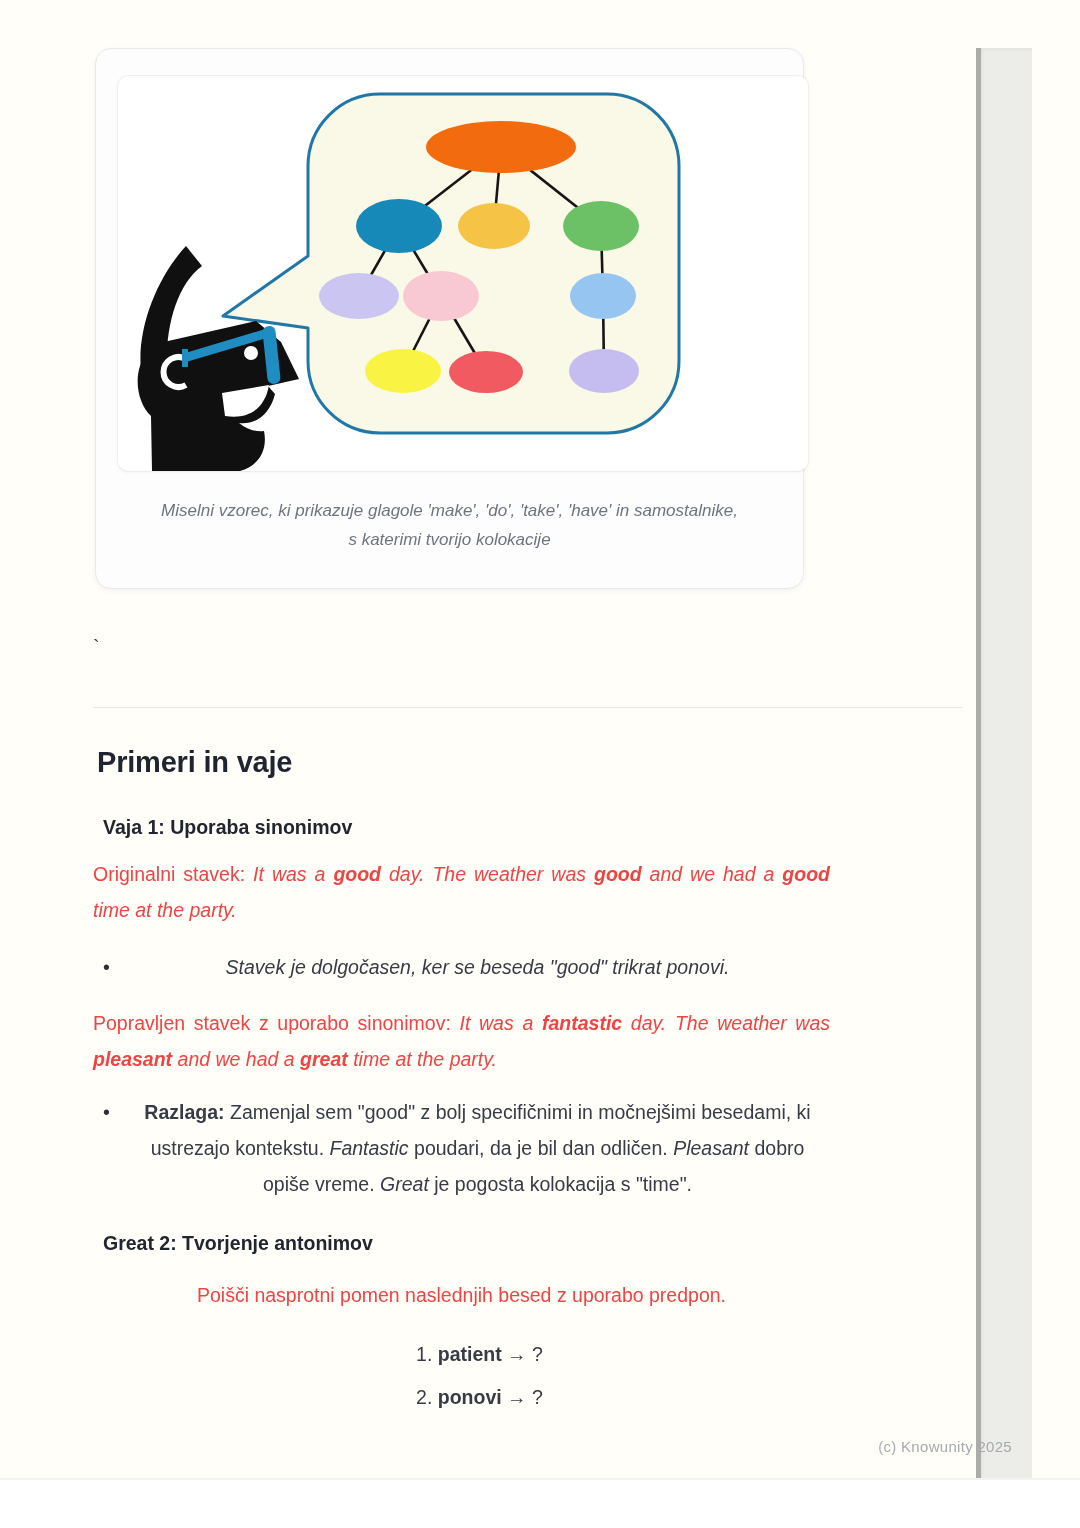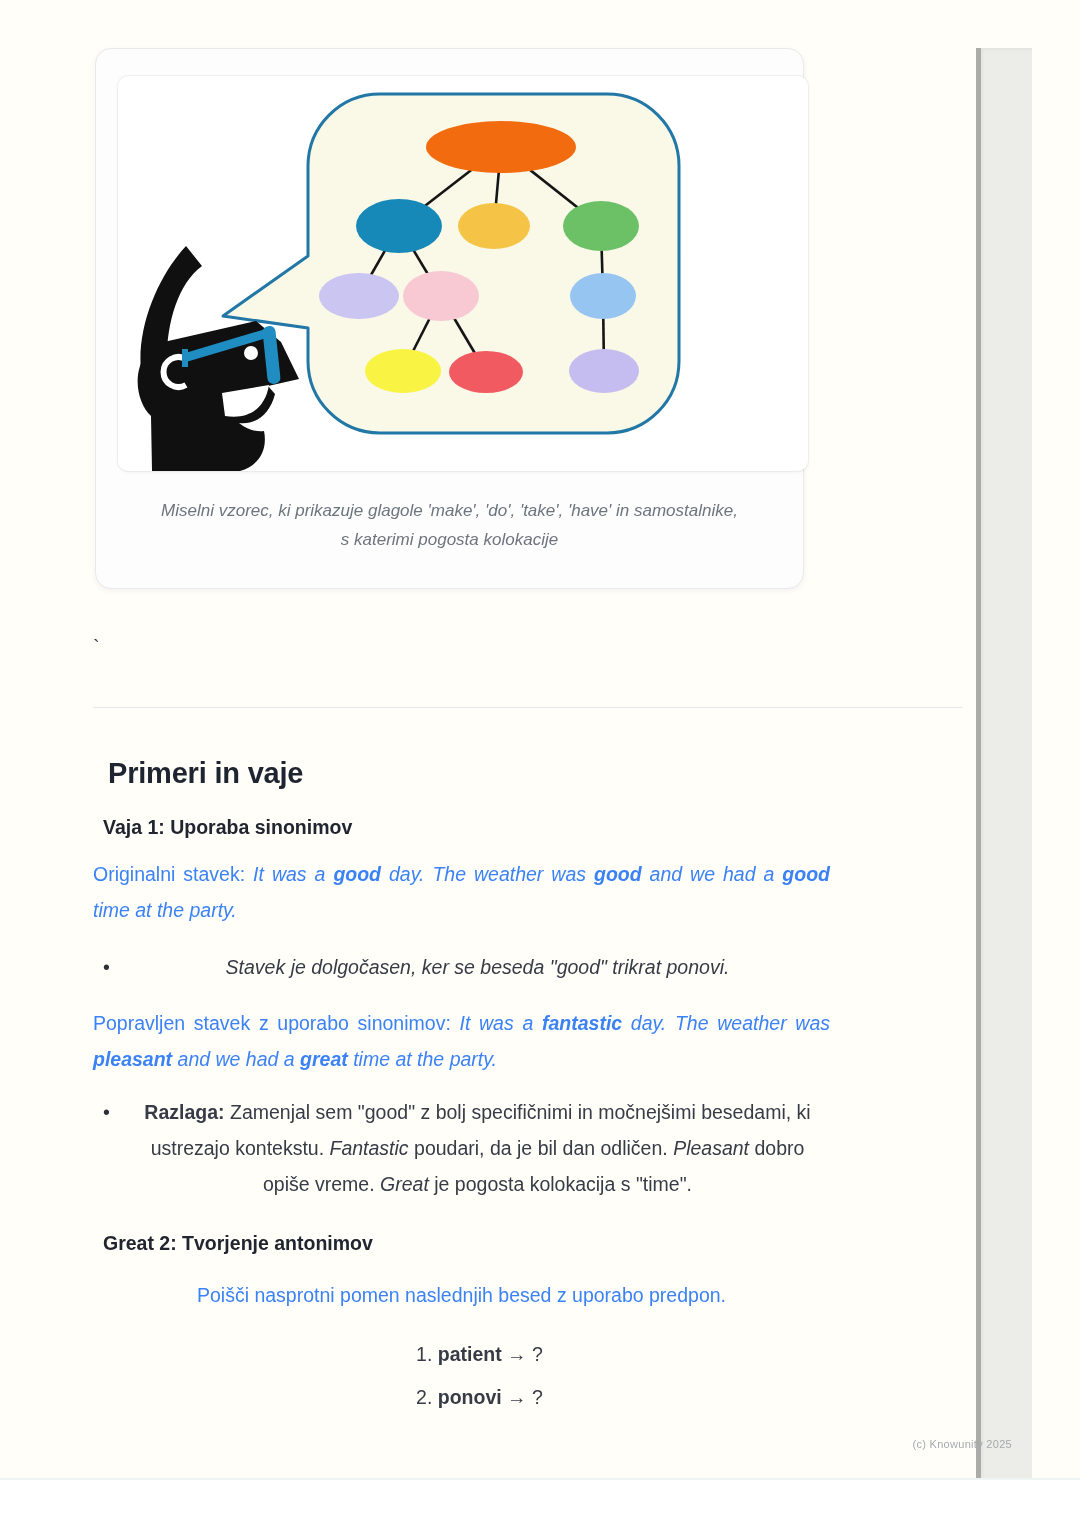--- a/index.html
+++ b/index.html
@@ -32,33 +32,33 @@
   .caption span{display:block;}
 
   .stray{position:absolute;left:93px;top:636px;font-size:20px;color:#3A3F47;}
 
   .divider{
     position:absolute;left:93px;top:707px;width:869px;height:0;
     border:none;border-top:1px solid #E6E7E9;margin:0;
   }
 
   h2.heading{
-    position:absolute;left:93px;top:740px;margin:15px;
+    position:absolute;left:93px;top:740px;margin:4px;
     font-size:29px;line-height:36px;font-weight:700;color:#1F2530;
     letter-spacing:-.2px;
   }
   h3.sub{
     margin:10px;font-size:19.5px;line-height:24px;font-weight:700;color:#20252F;
   }
   .sub1{position:absolute;left:93px;top:805px;}
   .sub2{position:absolute;left:93px;top:1221px;}
 
   p.body-p{
     margin:0;font-size:19.5px;line-height:36px;text-align:justify;
-    color:#3b82f6;
+    color:#ef4444;
   }
   .p1{top:856px;}
   .p2{top:1005px;}
 
   ul.note{
     margin:0;padding:0;list-style:none;font-size:19.5px;line-height:36px;
   }
   ul.note li{position:relative;padding-left:32px;}
   ul.note li::before{
     content:'\2022';position:absolute;left:10px;top:0;color:#2B2F38;
@@ -74,21 +74,21 @@
   ol.antonyms{
     margin:8px;padding:0 0 0 10px;list-style:none;
     font-size:19.5px;line-height:24px;top:1334px;
   }
   ol.antonyms li{margin:0 0 19px 0;}
   ol.antonyms li strong{font-weight:700;}
   ol.antonyms li .num{font-weight:400;}
 
   .copyright{
     position:absolute;right:68px;top:1438px;z-index:10;
-    font-size:11px;letter-spacing:.3px;color:#A6AAAF;
+    font-size:15px;letter-spacing:.3px;color:#A6AAAF;
   }
 
   
   .scroll-thumb{
     position:absolute;left:976px;top:48px;width:5px;height:1430px;
     background:#ABABA8;z-index:5;
   }
   .preview-panel{
     position:absolute;left:981px;top:48px;width:51px;height:1430px;
     background:#ECECE8;
@@ -149,21 +149,21 @@
           <g>
             <line x1="66" y1="282" x2="153" y2="256" stroke="#1F8DC2" stroke-width="9"></line>
             <line x1="67" y1="273" x2="67" y2="291" stroke="#1F8DC2" stroke-width="6"></line>
             <rect x="147" y="250" width="13" height="58" rx="6" fill="#1F8DC2" transform="rotate(-6 153 279)"></rect>
           </g>
         </g>
       </svg>
     </div>
     <div class="caption">
       <span>Miselni vzorec, ki prikazuje glagole 'make', 'do', 'take', 'have' in samostalnike,</span>
-      <span>s katerimi pogosta kolokacije</span>
+      <span>s katerimi tvorijo kolokacije</span>
     </div>
   </div>
 
   <div class="stray">`</div>
 
   <hr class="divider">
 
   <h2 class="heading">Primeri in vaje</h2>
 
   <h3 class="sub sub1">Vaja 1: Uporaba sinonimov</h3>

